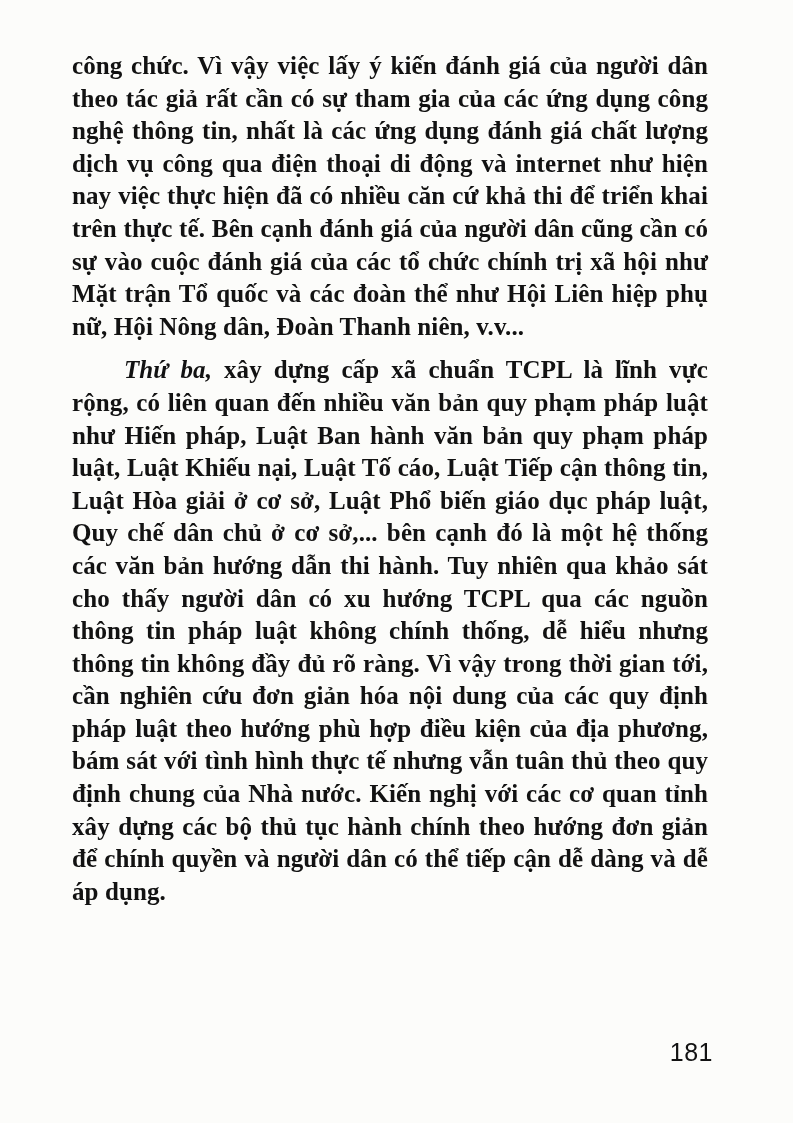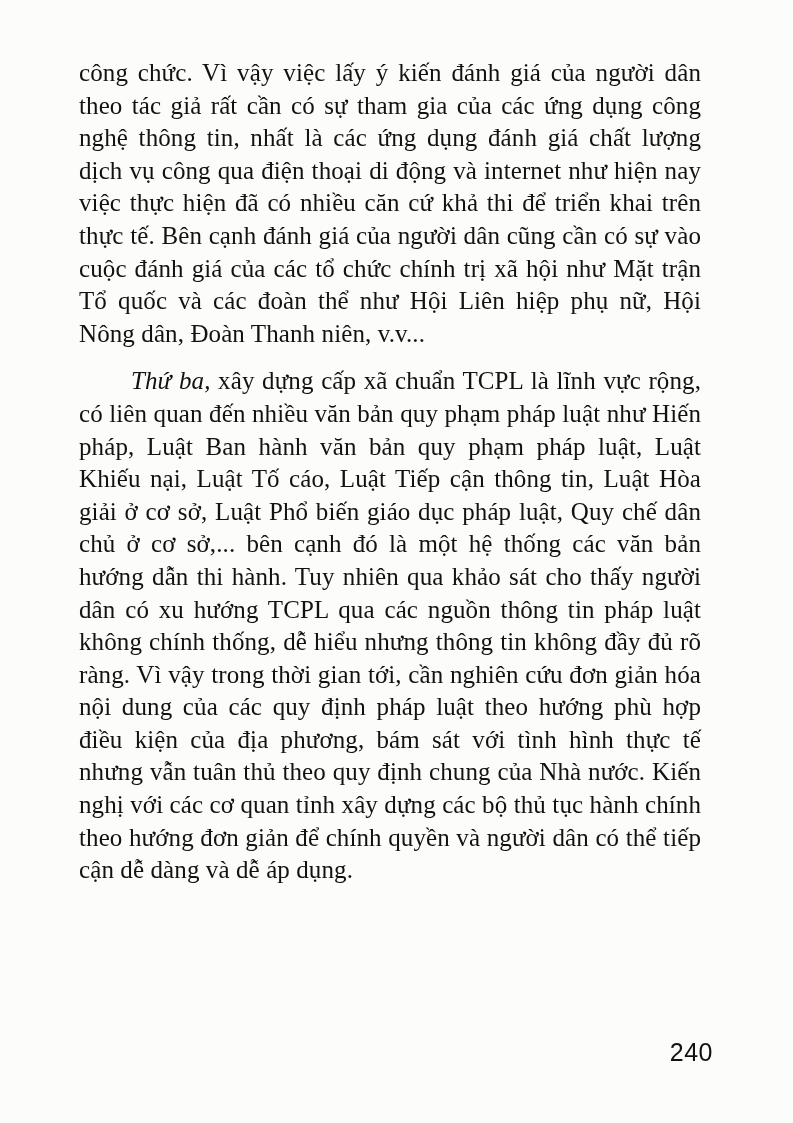--- a/index.html
+++ b/index.html
@@ -24,22 +24,23 @@
     left:64px;top:42px;
     width:652px;
     color:var(--text-color);
     font-family:"Liberation Serif", serif;
     font-size:25px;
     line-height:32.6px;
     text-align:justify;
     letter-spacing:0.1px;
   }
   .para{
-    margin:15px;
+    margin:8px;
     padding:0;
+    font-weight:bold;
   }
   .para-indent{
     margin-top:11px;
     text-indent:52px;
   }
   .para-indent em{
     font-style:italic;
   }
   .page-number{
     position:absolute;
@@ -57,15 +58,15 @@
 <div class="page">
 
   <div class="text-block">
 
     <p class="para">công chức. Vì vậy việc lấy ý kiến đánh giá của người dân theo tác giả rất cần có sự tham gia của các ứng dụng công nghệ thông tin, nhất là các ứng dụng đánh giá chất lượng dịch vụ công qua điện thoại di động và internet như hiện nay việc thực hiện đã có nhiều căn cứ khả thi để triển khai trên thực tế. Bên cạnh đánh giá của người dân cũng cần có sự vào cuộc đánh giá của các tổ chức chính trị xã hội như Mặt trận Tổ quốc và các đoàn thể như Hội Liên hiệp phụ nữ, Hội Nông dân, Đoàn Thanh niên, v.v...</p>
 
     <p class="para para-indent"><em>Thứ ba,</em><span> xây dựng cấp xã chuẩn TCPL là lĩnh vực rộng, có liên quan đến nhiều văn bản quy phạm pháp luật như Hiến pháp, Luật Ban hành văn bản quy phạm pháp luật, Luật Khiếu nại, Luật Tố cáo, Luật Tiếp cận thông tin, Luật Hòa giải ở cơ sở, Luật Phổ biến giáo dục pháp luật, Quy chế dân chủ ở cơ sở,... bên cạnh đó là một hệ thống các văn bản hướng dẫn thi hành. Tuy nhiên qua khảo sát cho thấy người dân có xu hướng TCPL qua các nguồn thông tin pháp luật không chính thống, dễ hiểu nhưng thông tin không đầy đủ rõ ràng. Vì vậy trong thời gian tới, cần nghiên cứu đơn giản hóa nội dung của các quy định pháp luật theo hướng phù hợp điều kiện của địa phương, bám sát với tình hình thực tế nhưng vẫn tuân thủ theo quy định chung của Nhà nước. Kiến nghị với các cơ quan tỉnh xây dựng các bộ thủ tục hành chính theo hướng đơn giản để chính quyền và người dân có thể tiếp cận dễ dàng và dễ áp dụng.</span></p>
 
   </div>
 
-  <div class="page-number">240</div>
+  <div class="page-number">181</div>
 
 </div>
 
 </body></html>

